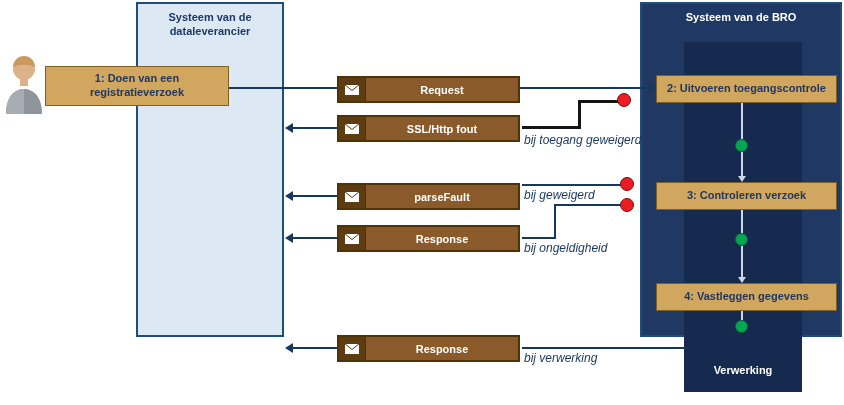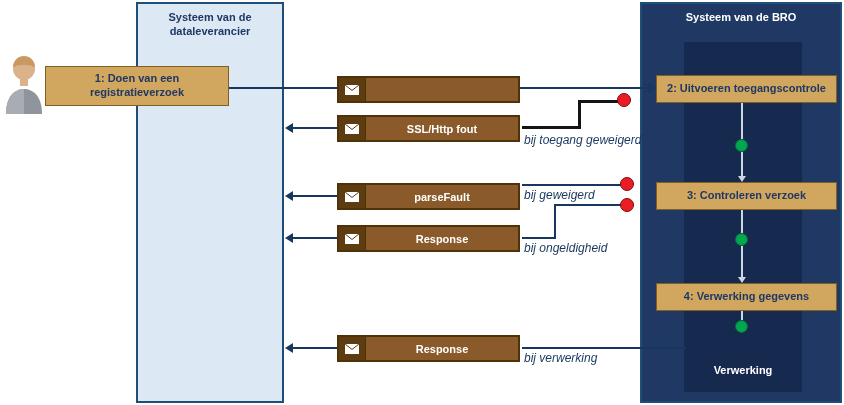--- a/index.html
+++ b/index.html
@@ -6,21 +6,21 @@
   html,body { background: #fff; font-family: "Liberation Sans", sans-serif; }
   :root{
     --lane-supplier-fill:#dce9f5; --lane-border:#1f4e79; --lane-bro-fill:#1f3864;
     --activation-fill:#152a4e; --box-tan-fill:#d1a65f; --box-tan-border:#7f6020;
     --message-fill:#8a5a2a; --message-border:#4f3208; --message-icon-fill:#5e3c11;
     --arrow-navy:#17375e; --error-line:#141414; --red-dot:#ec1c24; --green-dot:#00a651;
     --flow-line:#cdd6e4; --box-text:#1f3864;
   }
   .canvas{position:relative;width:844px;height:405px;background:#fff;overflow:hidden;}
 
-  .lane{position:absolute;top:2px;height:401px;border:2px solid var(--lane-border);}
+  .lane{position:absolute;top:2px;height:335px;border:2px solid var(--lane-border);}
   .lane.supplier{left:136px;width:148px;background:var(--lane-supplier-fill);}
   .lane.bro{left:640px;width:202px;background:var(--lane-bro-fill);}
   .lane-title{padding:6px 12px 0;text-align:center;font-weight:bold;font-size:11px;line-height:1.3;color:var(--box-text);}
   .lane-title.bro-title{color:#fff;}
 
   .activation{position:absolute;left:684px;top:42px;width:118px;height:350px;background:var(--activation-fill);text-decoration:underline;}
   .activation-label{position:absolute;left:0;right:0;bottom:16px;text-align:center;color:#fff;font-weight:bold;font-size:11px;}
 
   .actor{position:absolute;left:2px;top:52px;width:44px;height:62px;}
 
@@ -82,30 +82,31 @@
   <div class="tanbox step1">
     <span>1: Doen van een registratieverzoek</span>
   </div>
   <div class="tanbox step2">
     <span>2: Uitvoeren toegangscontrole</span>
   </div>
   <div class="tanbox step3">
     <span>3:  Controleren verzoek</span>
   </div>
   <div class="tanbox step4">
-    <span>4: Verwerking gegevens</span>
+    <span>4: Vastleggen gegevens</span>
   </div>
 
   <div class="msg request">
     <span class="msg-icon">
       <svg width="16" height="12" viewBox="0 0 16 12">
           <rect x="0.5" y="0.5" width="15" height="11" fill="#ffffff" stroke="#5e3c11"></rect>
           <path d="M0.5 0.5 L8 6.5 L15.5 0.5" fill="none" stroke="#5e3c11"></path>
         </svg>
     </span>
+    <span class="msg-label">Request</span>
   </div>
   <div class="msg parsefault">
     <span class="msg-icon">
       <svg width="16" height="12" viewBox="0 0 16 12">
           <rect x="0.5" y="0.5" width="15" height="11" fill="#ffffff" stroke="#5e3c11"></rect>
           <path d="M0.5 0.5 L8 6.5 L15.5 0.5" fill="none" stroke="#5e3c11"></path>
         </svg>
     </span>
     <span class="msg-label">parseFault</span>
   </div>

